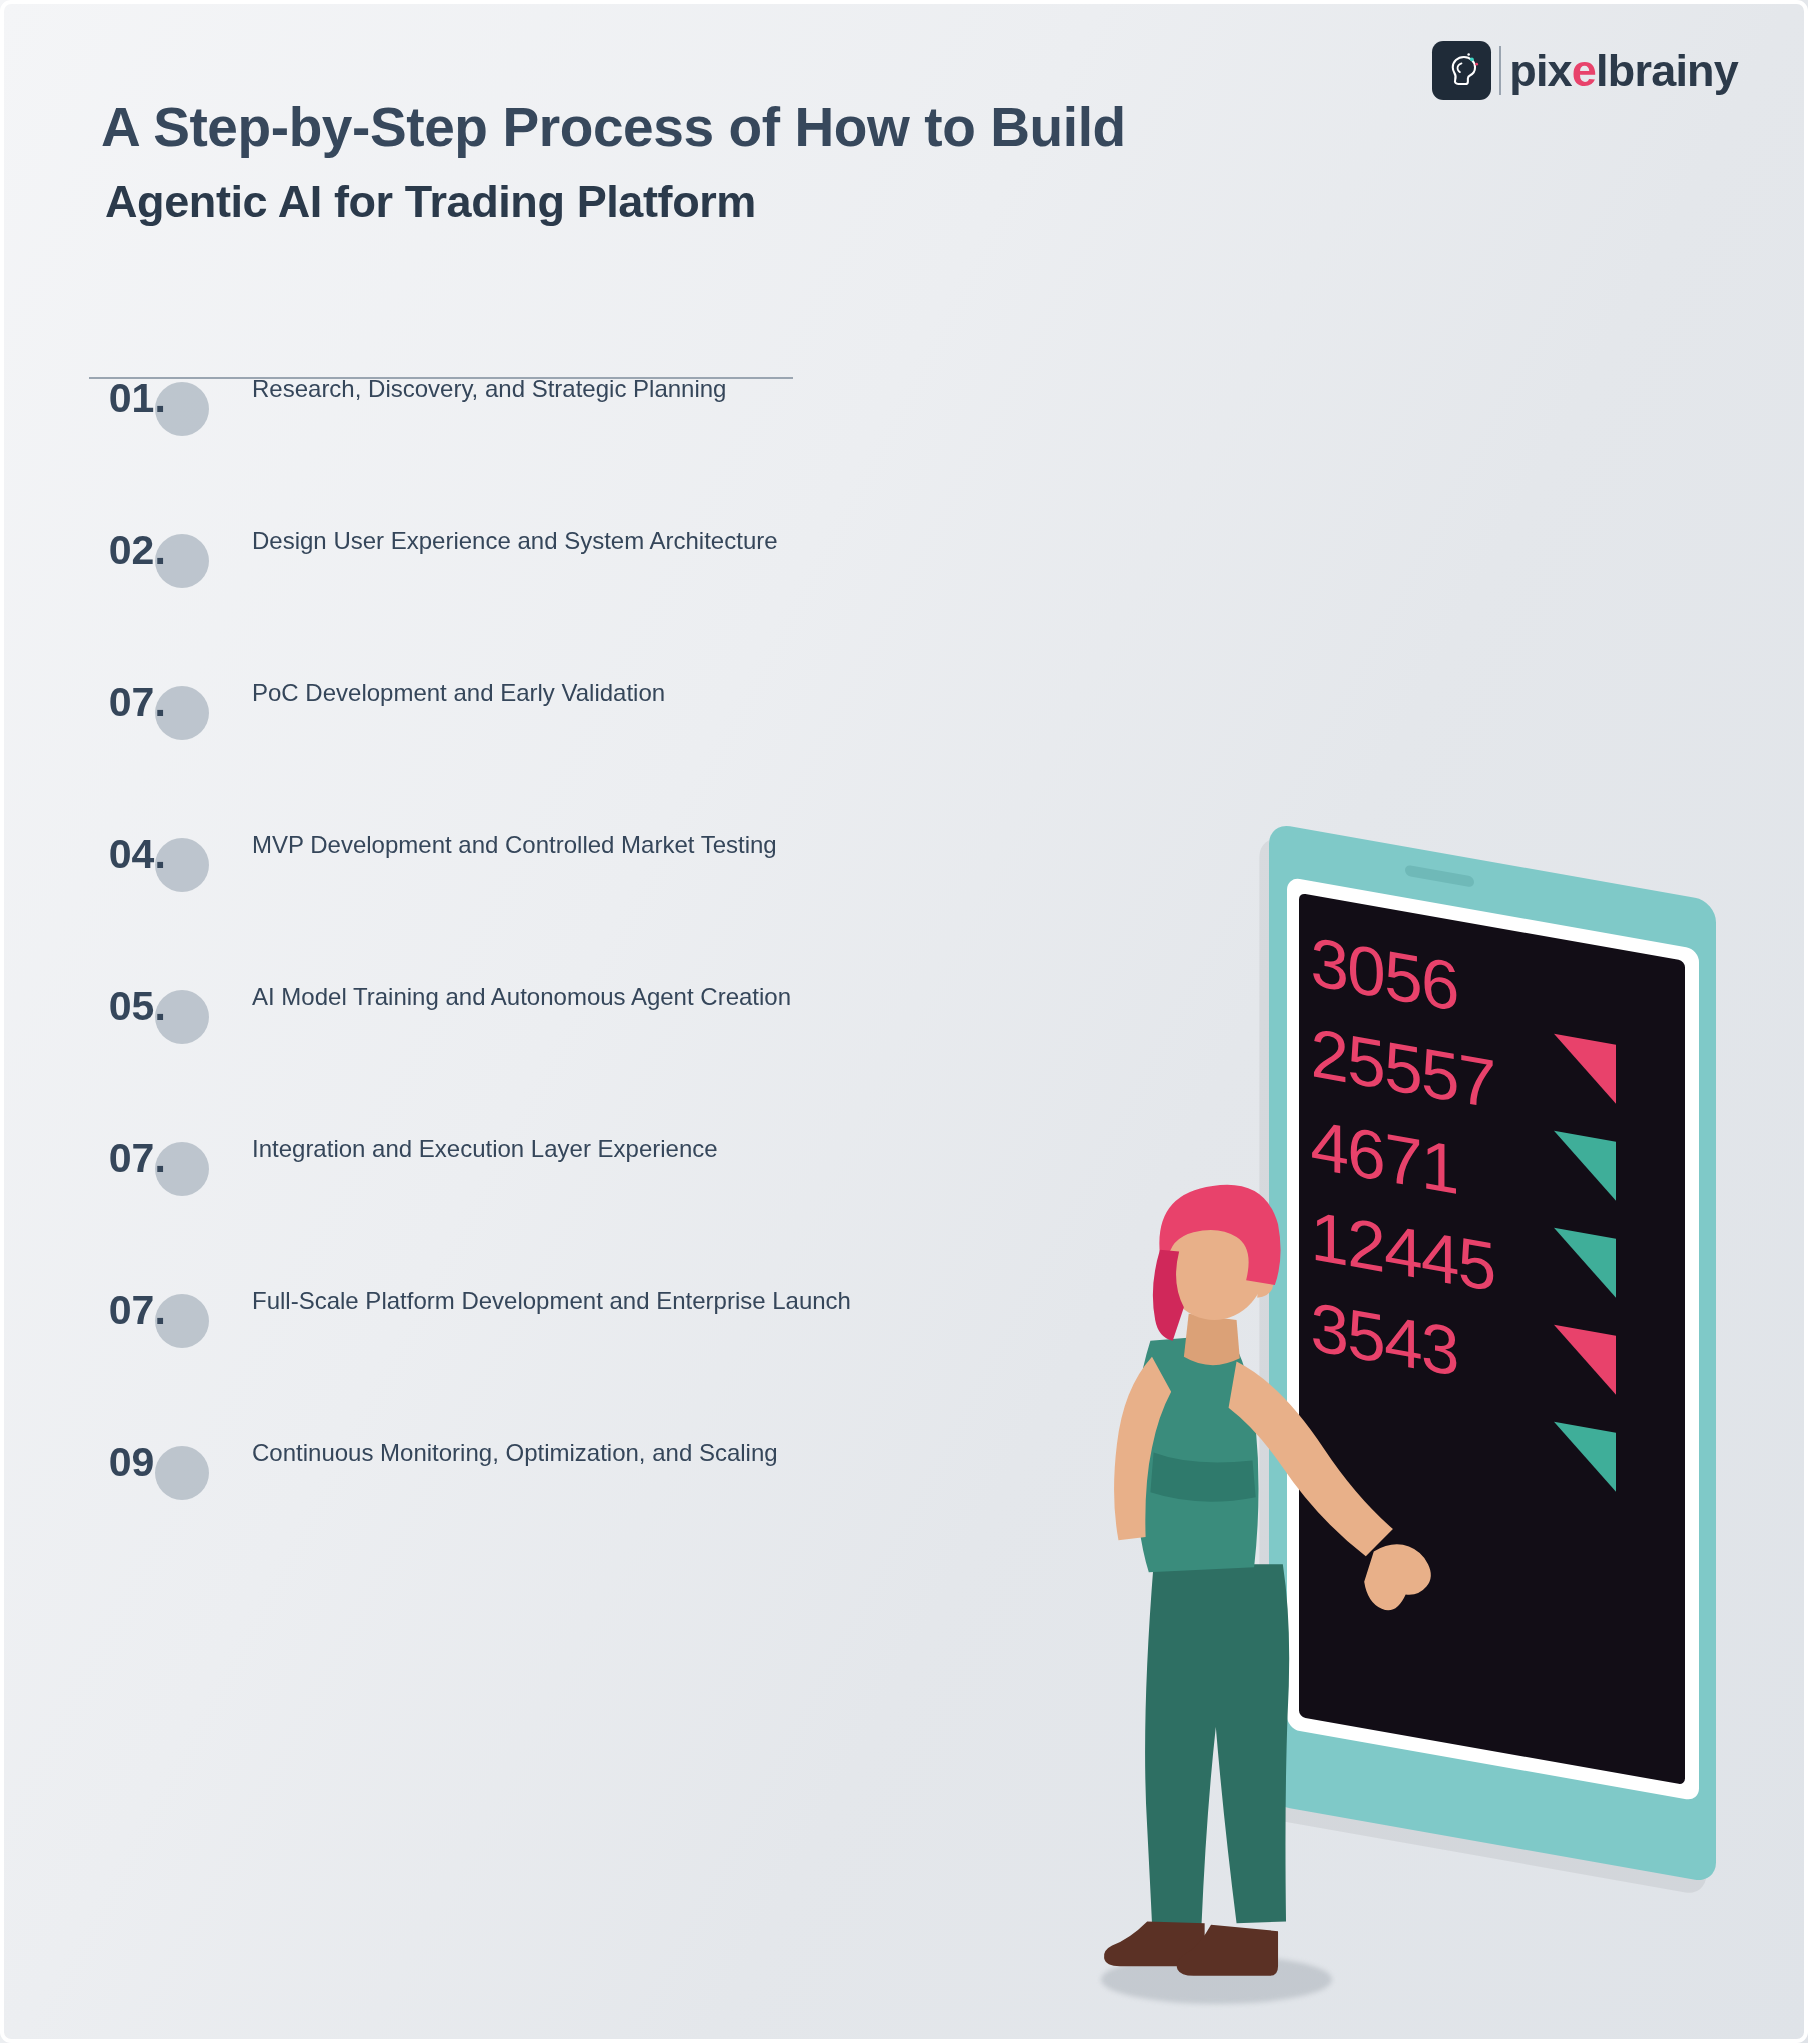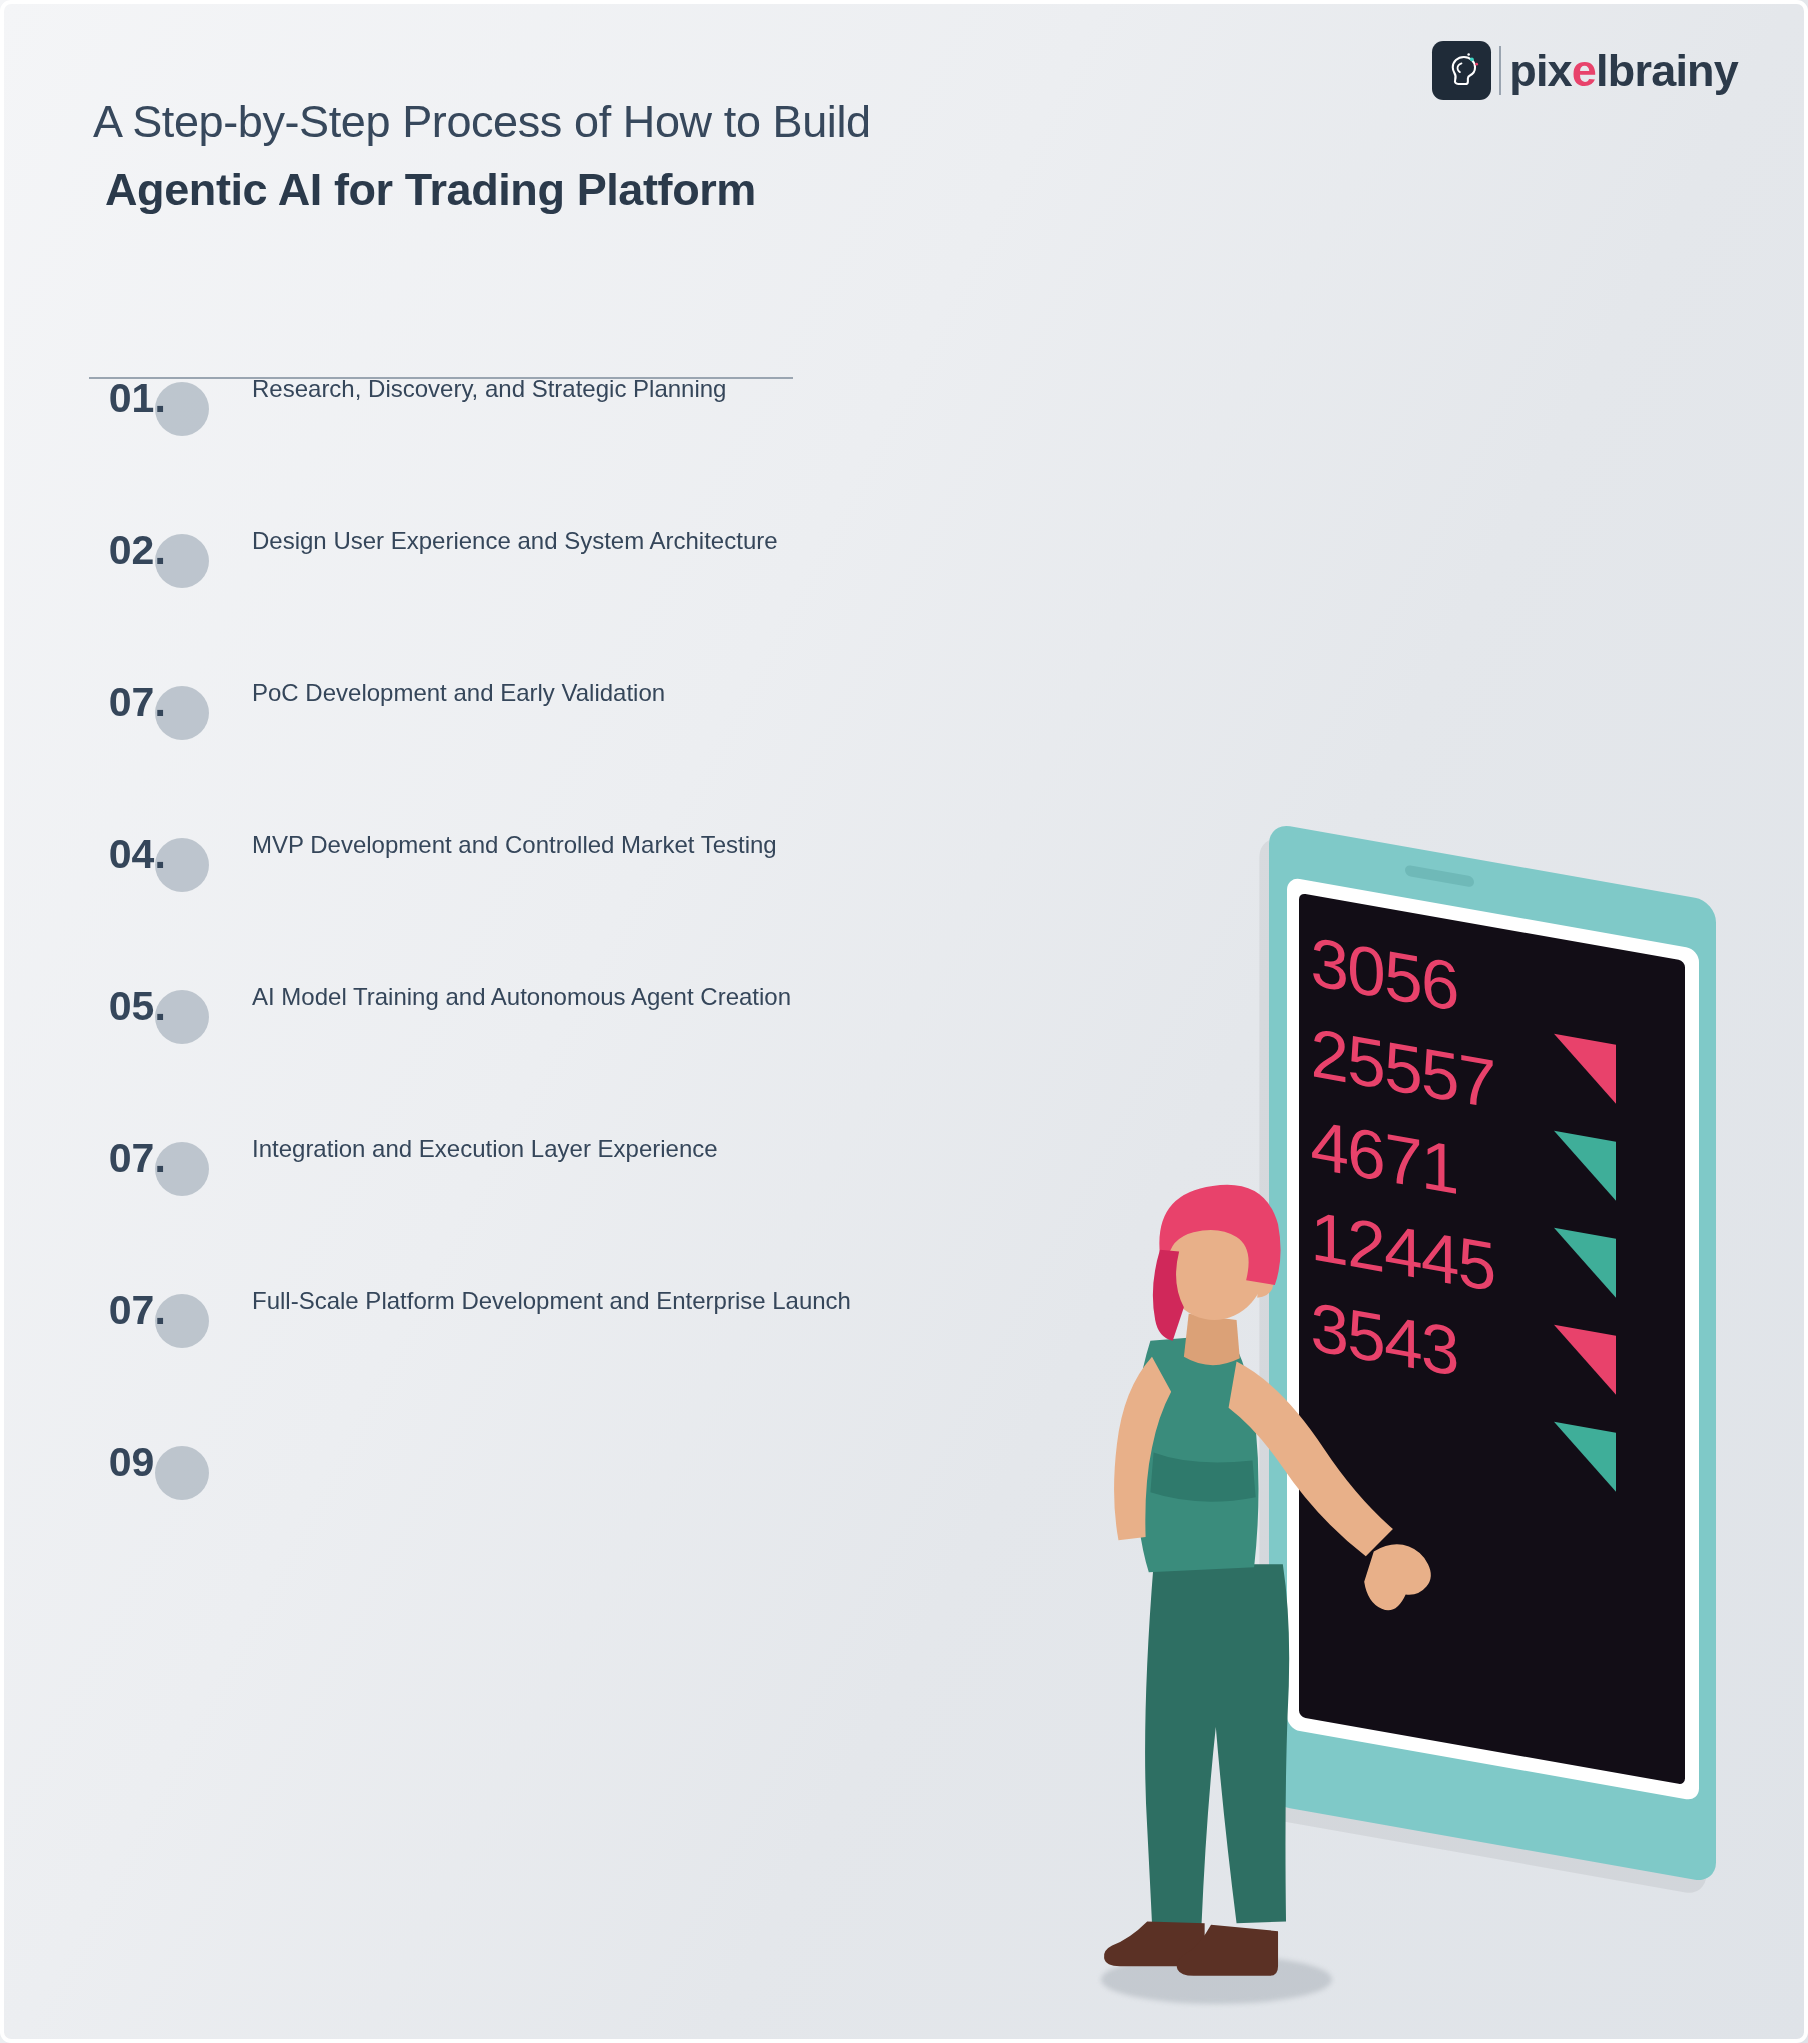--- a/index.html
+++ b/index.html
@@ -54,26 +54,26 @@
   }
   .logo-text .accent { color: #e8426b; }
 
   .title-block {
     position: absolute;
     top: 96px;
     left: 89px;
     width: 1117px;
   }
   .title-line1 {
-    font-size: 45px;
+    font-size: 55px;
     color: #37485c;
-    font-weight: normal;
+    font-weight: bold;
     letter-spacing: -0.4px;
     line-height: 1.16;
-    margin: 0 0 8px 4px;
+    margin: 0 0 8px 12px;
   }
   .title-line2 {
     font-size: 45px;
     color: #2b3a4b;
     font-weight: bold;
     letter-spacing: -0.4px;
     line-height: 1.16;
     margin: 16px;
   }
   .title-rule {
@@ -327,20 +327,21 @@
         <div class="step-num">07.</div>
       </div>
       <div class="step-label">Full-Scale Platform Development and Enterprise Launch</div>
     </div>
 
     <div class="step">
       <div class="step-num-wrap">
         <div class="step-dot"></div>
         <div class="step-num">09</div>
       </div>
+      <div class="step-label">Continuous Monitoring, Optimization, and Scaling</div>
     </div>
 
   </div>
 
   <div class="illustration">
 
     <div class="tablet">
       <div class="speaker"></div>
       <div class="tablet-inner">
         <div class="camera"></div>

